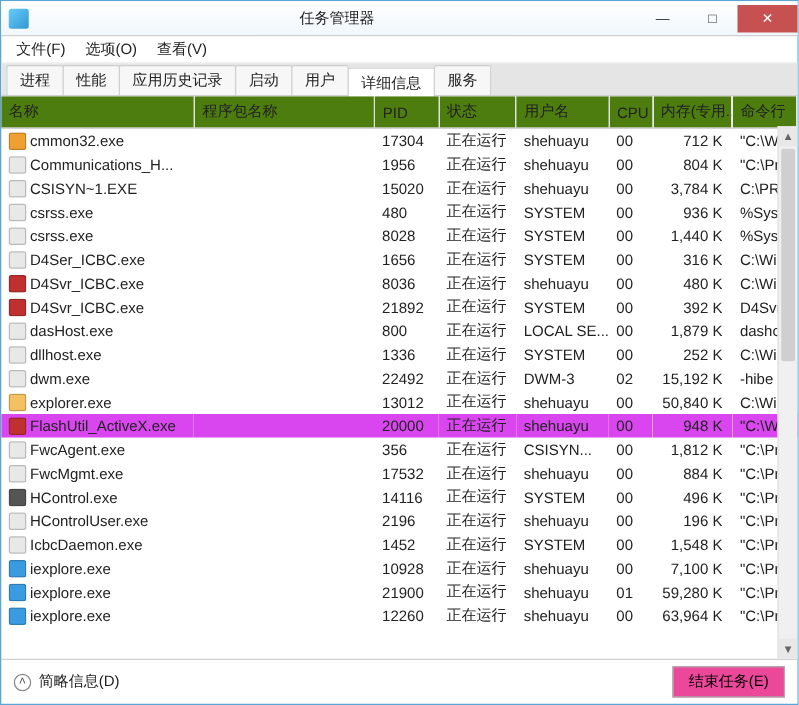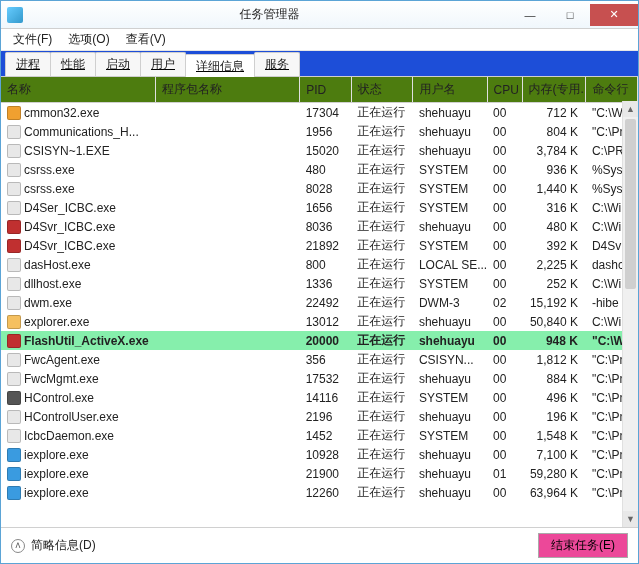--- a/index.html
+++ b/index.html
@@ -6,28 +6,28 @@
 body { background: #fff; width: 639px; height: 564px; overflow: hidden; }
 .window { width: 639px; height: 564px; border: 1px solid #5ba4d6; background: #fff; display: flex; flex-direction: column; }
 .titlebar { height: 28px; background: linear-gradient(#fff,#f0f7fc); display: flex; align-items: center; border-bottom: 1px solid #d0d0d0; }
 .titlebar .sysicon { width: 16px; height: 16px; margin: 0 6px; background: linear-gradient(135deg,#6cf,#39c); border-radius: 2px; }
 .titlebar .title { flex: 1; text-align: center; font-size: 12px; color: #222; }
 .titlebar .winbtns { display: flex; }
 .winbtn { width: 40px; height: 22px; display: flex; align-items: center; justify-content: center; font-size: 11px; color: #333; cursor: pointer; }
 .winbtn.close { background: #c75050; color: #fff; width: 48px; }
 .menubar { height: 22px; display: flex; align-items: center; padding: 0 4px; font-size: 12px; color: #222; border-bottom: 1px solid #e6e6e6; }
 .menuitem { padding: 2px 8px; cursor: pointer; }
-.tabbar { height: 26px; display: flex; align-items: flex-end; padding: 0 4px; border-bottom: 1px solid #cfcfcf; background: #1d4ed8; text-decoration: underline; }
+.tabbar { height: 26px; display: flex; align-items: flex-end; padding: 0 4px; border-bottom: 1px solid #cfcfcf; background: #e5e5e5; }
 .tab { padding: 3px 10px; font-size: 12px; color: #222; border: 1px solid #cfcfcf; border-bottom: none; background: #f7f7f7; margin-right: -1px; cursor: pointer; border-top-left-radius: 2px; border-top-right-radius: 2px; }
 .tab.active { background: #fff; position: relative; top: 2px; }
 .table-wrap { flex: 1; overflow: hidden; position: relative; }
 table { width: 100%; border-collapse: collapse; table-layout: fixed; }
 thead th { font-size: 12px; font-weight: 400; text-align: left; padding: 4px 6px; border-right: 1px solid #e0e0e0; border-bottom: 1px solid #d0d0d0; background: #4d7c0f; color: #222; white-space: nowrap; overflow: hidden; }
 tbody td { font-size: 12px; padding: 1px 6px; color: #222; white-space: nowrap; overflow: hidden; text-overflow: clip; height: 18px; }
-tbody tr.sel td { background: #86efac; font-weight: bold; }
+tbody tr.sel td { background: #d946ef; }
 .col-name   { width: 150px; }
 .col-pkg    { width: 140px; }
 .col-pid    { width: 50px; }
 .col-state  { width: 60px; }
 .col-user   { width: 72px; }
 .col-cpu    { width: 34px; }
 .col-mem    { width: 62px; text-align: right; }
 .col-cmd    { width: 50px; }
 td.col-mem { text-align: right; padding-right: 8px; }
 td.col-pid { text-align: left; }
@@ -58,20 +58,21 @@
 
   <div class="menubar">
     <span class="menuitem">文件(F)</span>
     <span class="menuitem">选项(O)</span>
     <span class="menuitem">查看(V)</span>
   </div>
 
   <div class="tabbar" id="tabbar">
       <span class="tab">进程</span>
       <span class="tab">性能</span>
+      <span class="tab">应用历史记录</span>
       <span class="tab">启动</span>
       <span class="tab">用户</span>
       <span class="tab active">详细信息</span>
       <span class="tab">服务</span>
     </div>
 
   <div class="table-wrap">
     <table>
       <colgroup>
         <col class="col-name">
@@ -176,21 +177,21 @@
             <td class="col-mem">392 K</td>
             <td class="col-cmd">D4Svr</td>
           </tr>
           <tr>
             <td class="col-name"><span class="proc-icon" style="background:#e8e8e8;border:1px solid rgba(0,0,0,.2)"></span><span>dasHost.exe</span></td>
             <td class="col-pkg"></td>
             <td class="col-pid">800</td>
             <td class="col-state">正在运行</td>
             <td class="col-user">LOCAL SE...</td>
             <td class="col-cpu">00</td>
-            <td class="col-mem">2,225 K</td>
+            <td class="col-mem">1,879 K</td>
             <td class="col-cmd">dashc</td>
           </tr>
           <tr>
             <td class="col-name"><span class="proc-icon" style="background:#e8e8e8;border:1px solid rgba(0,0,0,.2)"></span><span>dllhost.exe</span></td>
             <td class="col-pkg"></td>
             <td class="col-pid">1336</td>
             <td class="col-state">正在运行</td>
             <td class="col-user">SYSTEM</td>
             <td class="col-cpu">00</td>
             <td class="col-mem">252 K</td>

